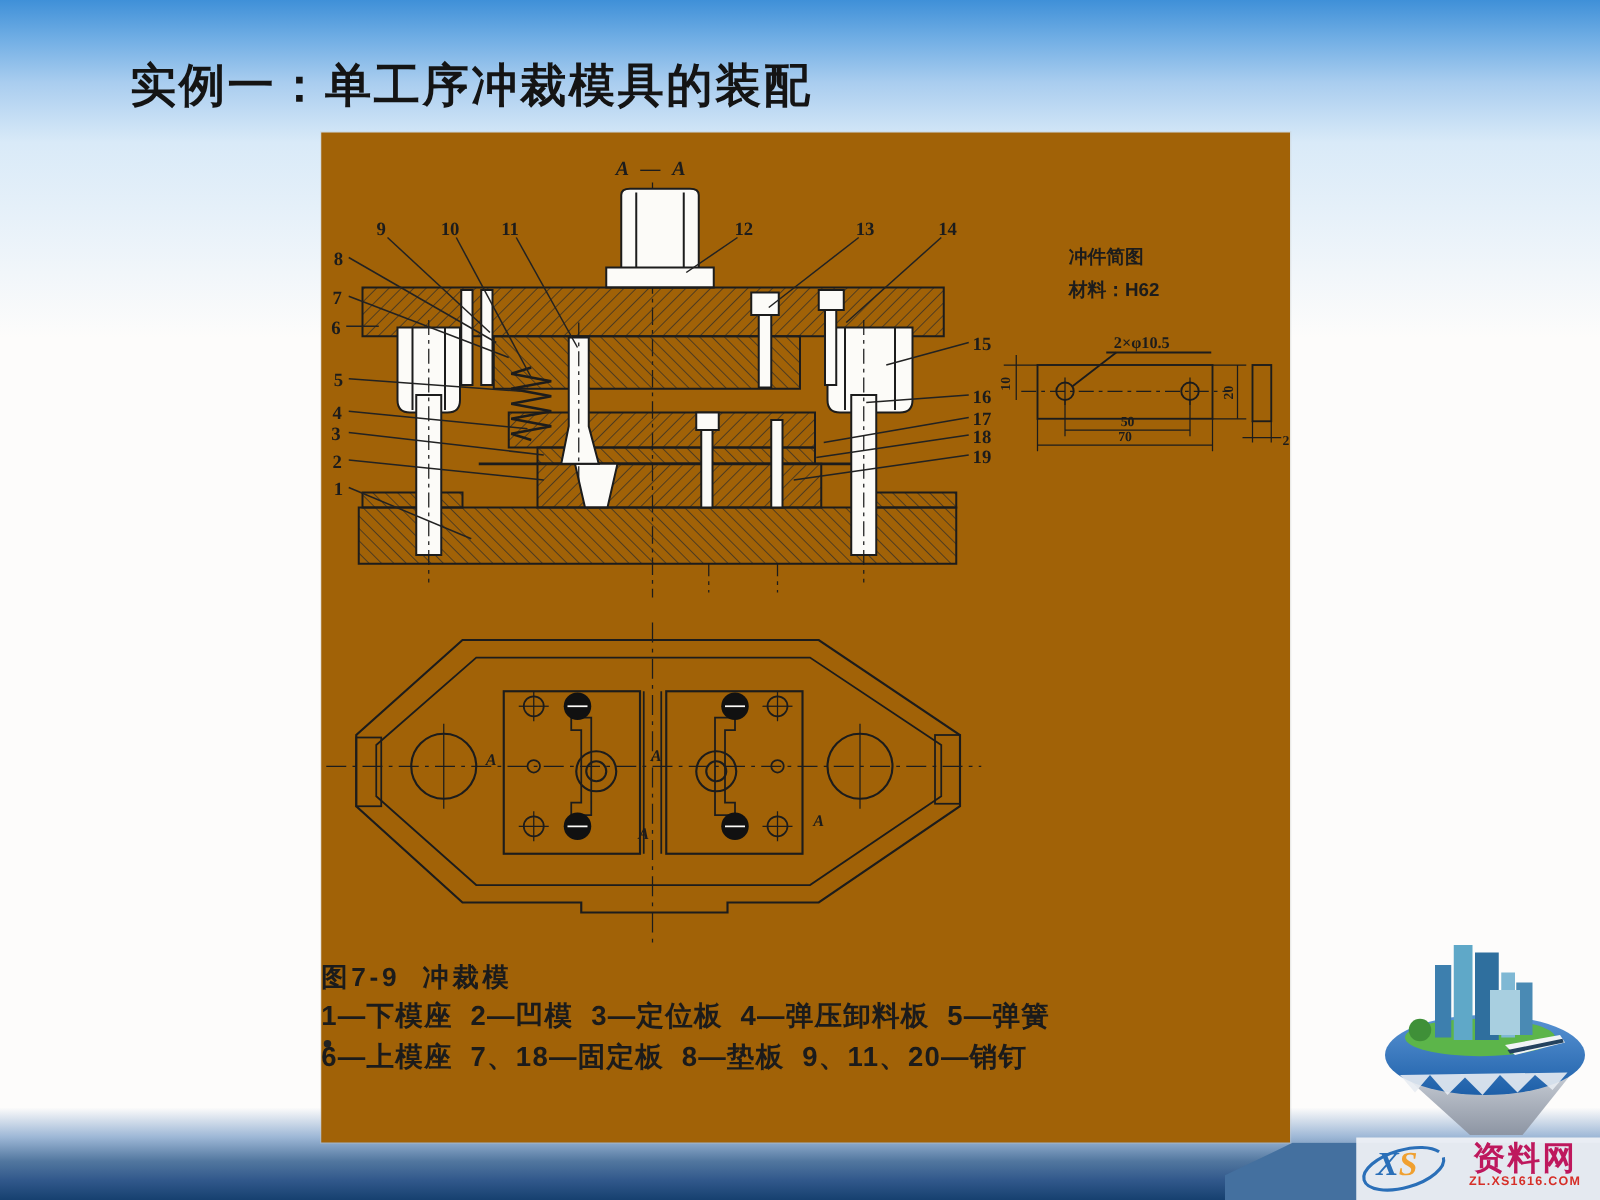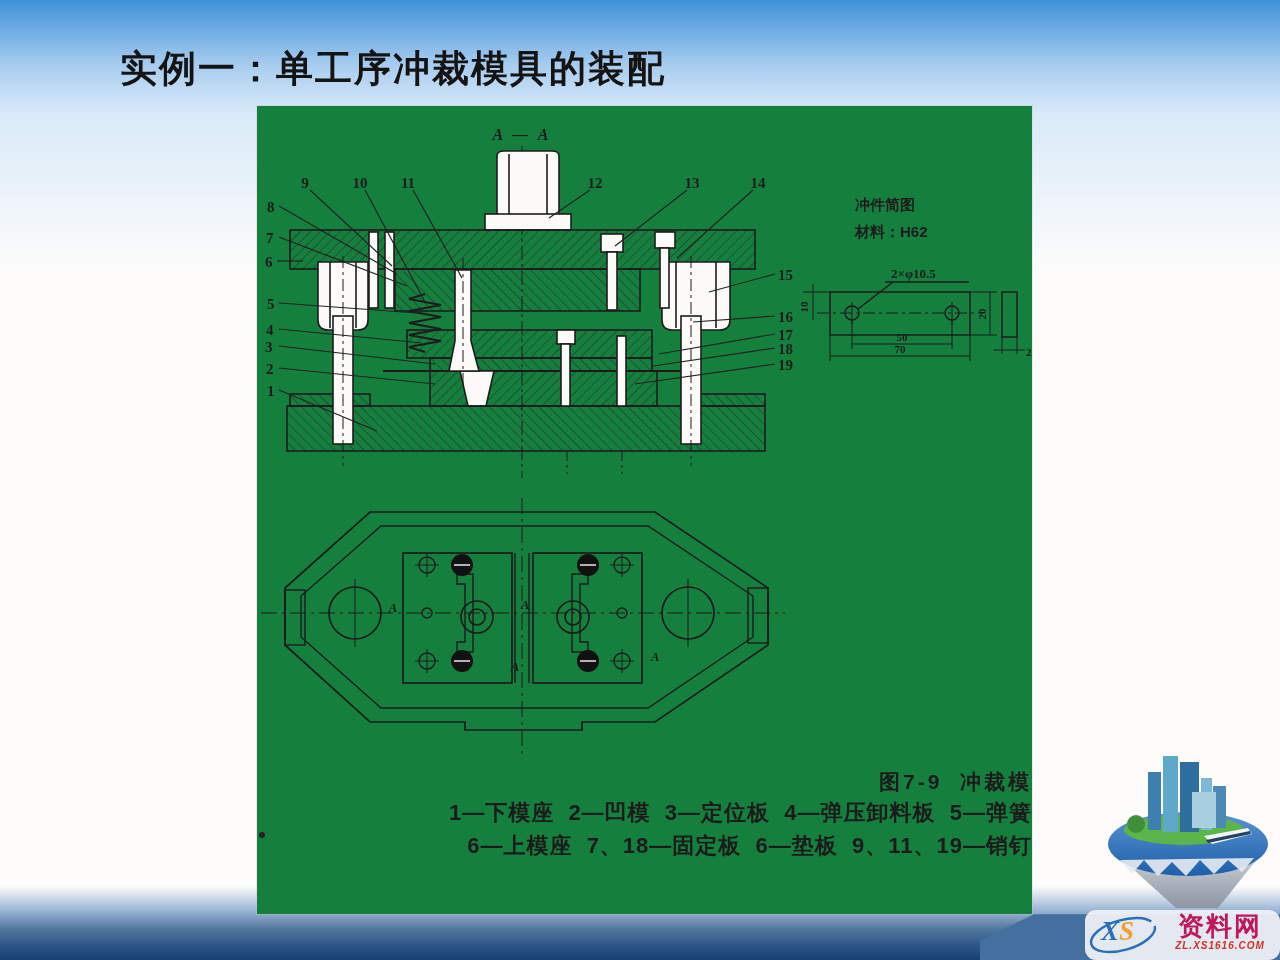--- a/index.html
+++ b/index.html
@@ -7,45 +7,45 @@
   .slide{position:relative;width:1280px;height:960px;overflow:hidden;background:#fdfcfb;}
 
   
   .bg-top{position:absolute;left:0;top:0;width:1280px;height:300px;
     background:linear-gradient(to bottom,#3f90d8 0%,#6fadE4 10%,#a9cdEF 22%,#d9eaf8 38%,rgba(255,255,255,0) 90%);}
   .bg-bottom{position:absolute;left:0;top:886px;width:1280px;height:74px;
     background:linear-gradient(to bottom,rgba(255,255,255,0) 0%,#9db7d6 32%,#52779f 58%,#32598c 78%,#16406f 100%);}
   .bg-step{position:absolute;left:980px;top:908px;width:300px;height:52px;background:#44709f;
     clip-path:polygon(0 62%, 18% 12%, 100% 12%, 100% 100%, 0 100%);}
 
-  .title{position:absolute;left:120px;top:44px;font-size:37px;font-weight:bold;color:#141414;
+  .title{position:absolute;left:104px;top:44px;font-size:37px;font-weight:bold;color:#141414;
     letter-spacing:2px;margin:0;}
 
   
-  .panel{position:absolute;left:257px;top:106px;width:775px;height:808px;background:#15803d;
+  .panel{position:absolute;left:257px;top:106px;width:775px;height:808px;background:#a16207;
     box-shadow:0 0 0 1px rgba(200,200,195,.35);}
   .figure-svg{position:absolute;left:0;top:0;}
 
-  .caption{position:absolute;left:0;top:662px;width:775px;text-align:right;color:#1b1b1b;}
+  .caption{position:absolute;left:0;top:662px;width:775px;text-align:left;color:#1b1b1b;}
   .caption .cap-title{font-size:21px;font-weight:bold;letter-spacing:3px;white-space:pre;}
   .caption .cap-line{font-size:22px;font-weight:bold;line-height:33px;white-space:pre;letter-spacing:1px;}
   .page-dot{position:absolute;left:2px;top:726px;width:6px;height:6px;border-radius:50%;background:#222;}
 
   
   .island{position:absolute;left:1100px;top:748px;}
   .logo-bar{position:absolute;left:1085px;top:910px;width:195px;height:50px;
-    background:rgba(240,242,246,0.93);display:flex;align-items:center;border-radius:11px;}
+    background:rgba(240,242,246,0.93);display:flex;align-items:center;}
   .logo-swoosh{position:absolute;left:2px;top:2px;}
   .logo-xs{position:absolute;left:16px;top:6px;font-style:italic;font-weight:bold;font-size:27px;
     font-family:"Liberation Serif",serif;}
   .logo-xs .lx{color:#2a6fb8;}
   .logo-xs .ls{color:#f0a030;}
   .logo-text{position:absolute;left:76px;top:2px;width:118px;text-align:center;}
   .logo-site{font-size:26px;font-weight:bold;color:#be185d;letter-spacing:2px;line-height:28px;}
-  .logo-url{font-size:10px;font-weight:bold;color:#d62f28;letter-spacing:1px;line-height:12px;font-style:italic;}
+  .logo-url{font-size:10px;font-weight:bold;color:#d62f28;letter-spacing:1px;line-height:12px;}
 
   text{fill:#1c1c1c;}
   .co{font-size:15px;font-weight:bold;font-family:"Liberation Serif",serif;}
   .dim{font-size:11px;font-weight:bold;font-family:"Liberation Serif",serif;}
   .sk{font-size:15px;font-weight:bold;}
   .secA{font-size:16px;font-weight:bold;font-style:italic;font-family:"Liberation Serif",serif;letter-spacing:3px;}
   .pA{font-size:13px;font-weight:bold;font-style:italic;font-family:"Liberation Serif",serif;}
 </style>
 </head>
 <body>
@@ -272,21 +272,21 @@
         <text class="pA" x="136" y="506" text-anchor="middle">A</text>
         <text class="pA" x="268" y="503" text-anchor="middle">A</text>
         <text class="pA" x="258" y="565" text-anchor="middle">A</text>
         <text class="pA" x="398" y="555" text-anchor="middle">A</text>
       </g>
     </svg>
 
     <div class="caption">
       <div class="cap-title">图7-9  冲裁模</div>
       <div class="cap-line">1—下模座  2—凹模  3—定位板  4—弹压卸料板  5—弹簧</div>
-      <div class="cap-line">6—上模座  7、18—固定板  6—垫板  9、11、19—销钉</div>
+      <div class="cap-line">6—上模座  7、18—固定板  8—垫板  9、11、20—销钉</div>
     </div>
     <div class="page-dot"></div>
   </div>
 
   <svg class="island" width="180" height="168" viewBox="0 0 180 168">
     <defs>
       <linearGradient id="cone" x1="0" y1="0" x2="0" y2="1">
         <stop offset="0" stop-color="#d4d9e0"></stop>
           <stop offset="1" stop-color="#8d95a3"></stop>
       </linearGradient>

